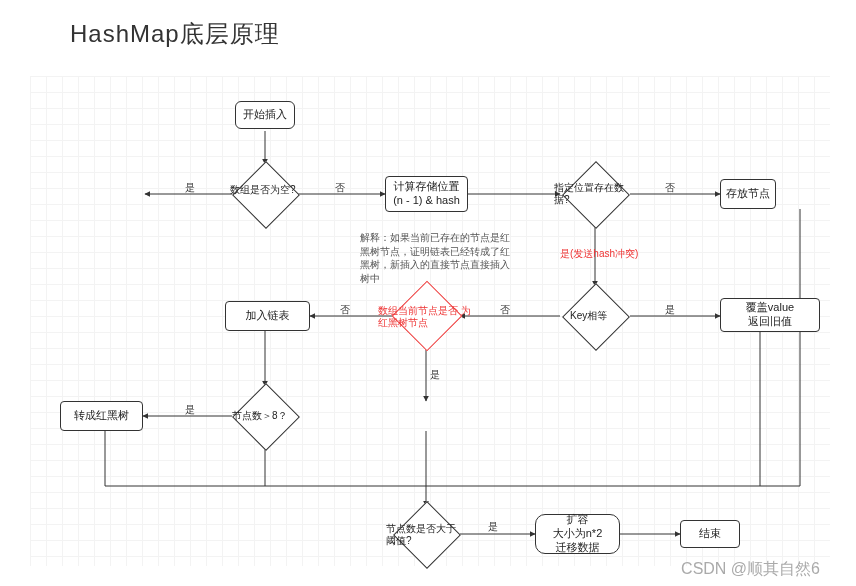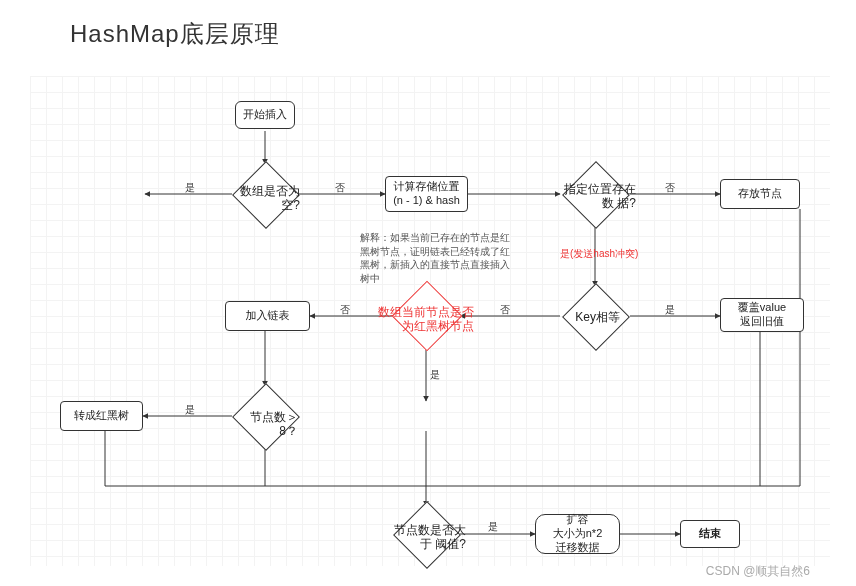--- a/index.html
+++ b/index.html
@@ -52,23 +52,23 @@
   .diamond {
     position: absolute;
     border: 1px solid #333;
     background: #fff;
     transform: rotate(45deg);
     transform-origin: center center;
   }
   .diamond.red { border-color: #e33; }
   .d-label {
     position: absolute;
-    font-size: 12px;
+    font-size: 10px;
     color: #222;
-    text-align: right;
+    text-align: left;
     line-height: 1.2;
     pointer-events: none;
   }
   .d-label.red { color: #e33; }
   .edge-label {
     position: absolute;
     font-size: 10px;
     color: #333;
     background: rgba(255,255,255,0.0);
     line-height: 1.1;
@@ -77,23 +77,23 @@
   .edge-label.red { color: #e33; }
   .annotation {
     position: absolute;
     font-size: 10px;
     color: #555;
     line-height: 1.35;
     width: 150px;
   }
   .watermark {
     position: absolute;
-    right: 46px;
+    right: 36px;
     bottom: 6px;
-    font-size: 12px;
+    font-size: 16px;
     color: #aaa;
   }
   svg { position: absolute; left:0; top:0; pointer-events: none; }
 </style>
 </head>
 <body>
 
 <div class="page">
   <div class="title">HashMap底层原理</div>
 
@@ -160,26 +160,26 @@
 
     <div class="node" style="left:355px; top:100px; width:83px; height:36px; white-space:pre-line;">计算存储位置
 (n - 1) &amp; hash</div>
 
     <div class="annotation" style="left:330px; top:155px;">解释：如果当前已存在的节点是红黑树节点，证明链表已经转成了红黑树，新插入的直接节点直接插入树中</div>
 
     <div class="diamond" style="left:542px; top:95px; width:46px; height:46px;"></div>
     <div class="d-label" style="left:524px; top:106px; width:82px;">指定位置存在数
 据?</div>
 
-    <div class="node" style="left:690px; top:103px; width:80px; height:30px;">存放节点</div>
+    <div class="node" style="left:690px; top:103px; width:56px; height:30px;">存放节点</div>
 
     <div class="diamond" style="left:542px; top:217px; width:46px; height:46px;"></div>
     <div class="d-label" style="left:540px; top:234px; width:50px;">Key相等</div>
 
-    <div class="node" style="left:690px; top:222px; width:84px; height:34px; white-space:pre-line;">覆盖value
+    <div class="node" style="left:690px; top:222px; width:100px; height:34px; white-space:pre-line;">覆盖value
 返回旧值</div>
 
     <div class="diamond red" style="left:372px; top:215px; width:48px; height:48px;"></div>
     <div class="d-label red" style="left:348px; top:229px; width:96px;">数组当前节点是否
 为红黑树节点</div>
 
     <div class="node" style="left:195px; top:225px; width:85px; height:30px;">加入链表</div>
 
     <div class="diamond" style="left:212px; top:317px; width:46px; height:46px;"></div>
     <div class="d-label" style="left:202px; top:334px; width:66px;">节点数＞8？</div>
@@ -188,21 +188,21 @@
 
 
     <div class="diamond" style="left:373px; top:435px; width:46px; height:46px;"></div>
     <div class="d-label" style="left:356px; top:447px; width:80px;">节点数是否大于
 阈值?</div>
 
     <div class="node" style="left:505px; top:438px; width:85px; height:40px; white-space:pre-line;border-radius:10px;">扩容
 大小为n*2
 迁移数据</div>
 
-    <div class="node" style="left:650px; top:444px; width:60px; height:28px;font-weight:bold;">结束</div>
+    <div class="node" style="left:650px; top:444px; width:60px; height:28px;">结束</div>
 
     <div class="edge-label" style="left:155px; top:106px;">是</div>
     <div class="edge-label" style="left:305px; top:106px;">否</div>
     <div class="edge-label" style="left:635px; top:106px;">否</div>
     <div class="edge-label red" style="left:530px; top:172px;">是(发送hash冲突)</div>
     <div class="edge-label" style="left:635px; top:228px;">是</div>
     <div class="edge-label" style="left:470px; top:228px;">否</div>
     <div class="edge-label" style="left:310px; top:228px;">否</div>
     <div class="edge-label" style="left:400px; top:293px;">是</div>
     <div class="edge-label" style="left:155px; top:328px;">是</div>

